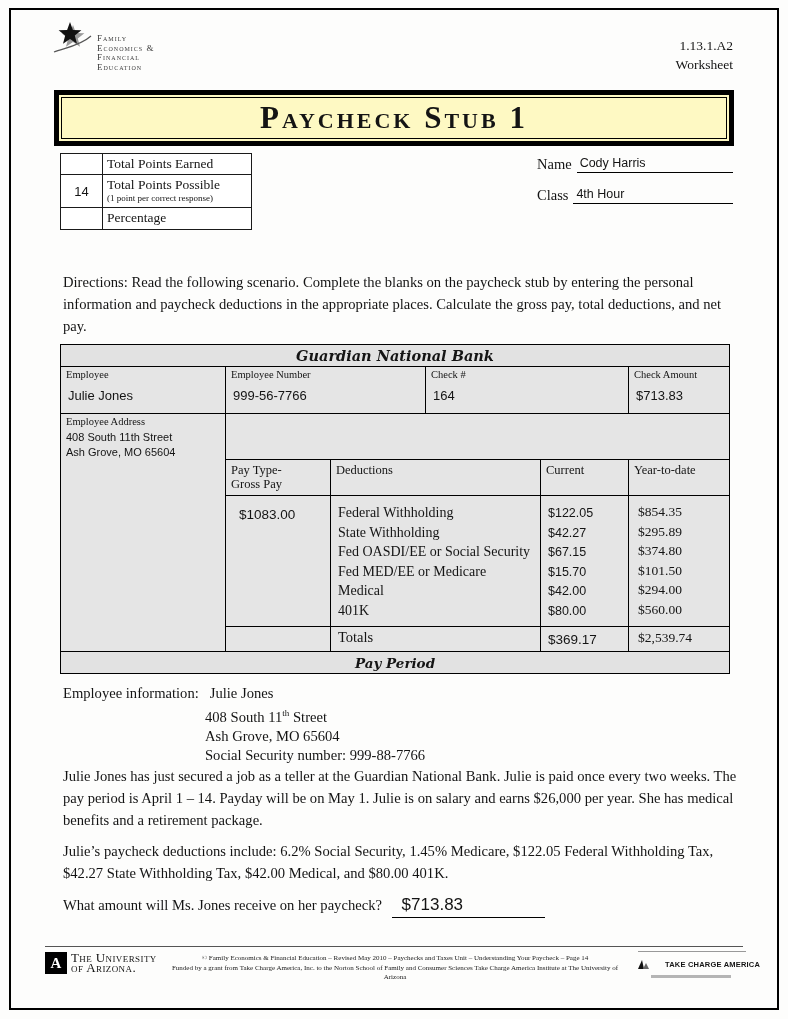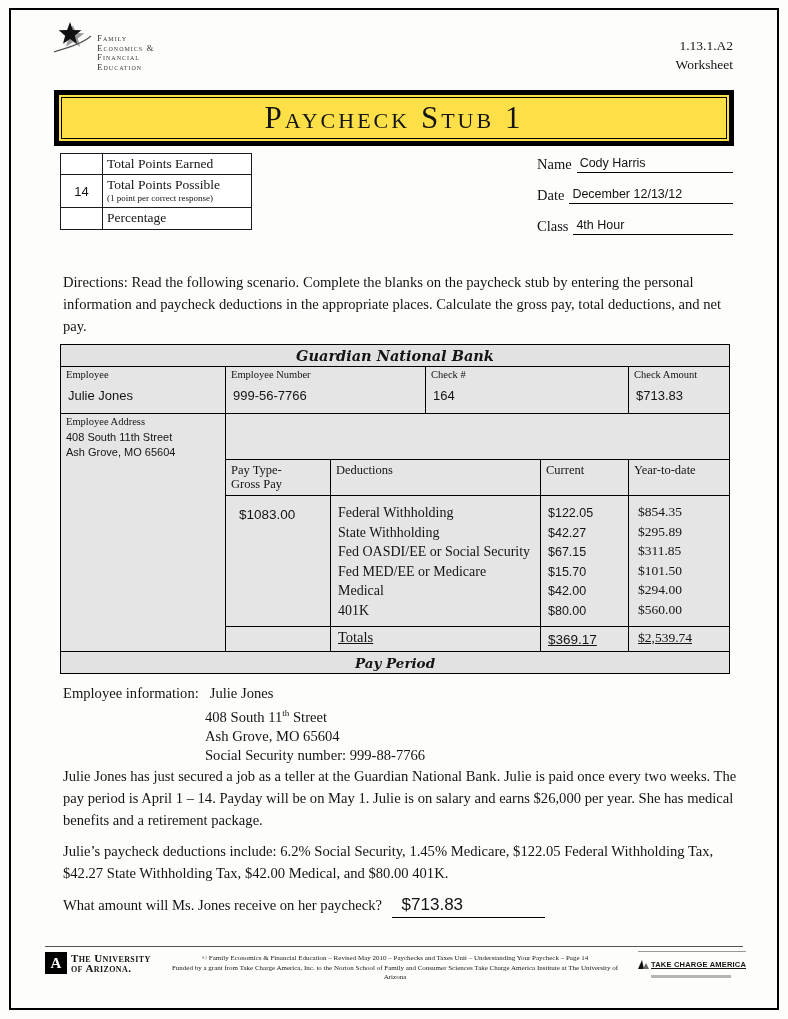--- a/index.html
+++ b/index.html
@@ -11,21 +11,21 @@
   }
   .frame { position:absolute; left:9px; top:8px; right:9px; bottom:9px; border:2px solid #000; }
 
   
   .fefe { position:absolute; left:50px; top:18px; display:flex; gap:3px; }
   .fefe-text { margin-top:16px; font-variant:small-caps; font-size:9px; letter-spacing:1px; line-height:9.5px; color:#3c3c3c; }
   .doc-id { position:absolute; right:55px; top:36px; text-align:right; font-size:13.5px; line-height:19px; }
 
   
   .title-box { position:absolute; left:54px; top:90px; width:680px; background:#000; padding:5px; }
-  .title-gap { background:#fde047; padding:2px; }
+  .title-gap { background:#fef9c3; padding:2px;font-weight:bold; }
   .title-inner { border:1px solid #000; text-align:center; }
   .title-text { font-variant:small-caps; font-size:31px; letter-spacing:3px; line-height:40px; }
 
   
   .points { position:absolute; left:60px; top:153px; width:192px; border:1px solid #1a1a1a; background:#fff; }
   .p-row { display:flex; border-bottom:1px solid #1a1a1a; }
   .p-row:last-child { border-bottom:none; }
   .p-num { width:42px; border-right:1px solid #1a1a1a; display:flex; align-items:center; justify-content:center;
            font-family:"Liberation Sans", sans-serif; font-size:13px; }
   .p-label { flex:1; padding:2px 4px 1px; font-size:13.5px; line-height:16px; }
@@ -65,21 +65,21 @@
   .ph { border-right:1px solid #000; font-size:12.5px; line-height:14px; padding:3px 5px; }
   .ph.last { border-right:none; }
   .w1 { width:105px; } .w2 { width:210px; } .w3 { width:88px; } .w4 { flex:1; }
   .pay-body { display:flex; height:130px; }
   .pb { border-right:1px solid #000; }
   .pb.last { border-right:none; }
   .gross-cell { padding:11px 0 0 13px; font-family:"Liberation Sans", sans-serif; font-size:13.5px; }
   .ded-names { padding:7px 0 0 7px; font-size:14px; line-height:19.6px; }
   .ded-cur { padding:8px 0 0 7px; font-family:"Liberation Sans", sans-serif; font-size:12.5px; line-height:19.6px; }
   .ded-ytd { padding:6px 0 0 9px; font-size:13.5px; line-height:19.6px; }
-  .totals-row { display:flex; height:25px; border-top:1px solid #000;text-decoration:underline; }
+  .totals-row { display:flex; height:25px; border-top:1px solid #000; }
   .tt { border-right:1px solid #000; }
   .tt.last { border-right:none; }
   .totals-label { font-size:14.5px; padding:2px 0 0 7px; }
   .totals-cur { font-family:"Liberation Sans", sans-serif; font-size:13.5px; padding:5px 0 0 7px; }
   .totals-ytd { font-size:13.5px; padding:3px 0 0 9px; }
   .period { height:22px; border-top:1px solid #000; background:#e2e2e2; text-align:center;
             font-family:"DejaVu Serif", serif; font-style:italic; font-weight:bold; font-size:13.5px; line-height:22px; }
 
   
   .emp-info { position:absolute; left:63px; top:684px; font-size:14.6px; line-height:19.5px; }
@@ -89,25 +89,25 @@
   
   .question { position:absolute; left:63px; top:895px; font-size:14.6px; }
   .answer { display:inline-block; font-family:"Liberation Sans", sans-serif; font-size:17px;
             border-bottom:1px solid #000; width:153px; padding:0 0 2px 10px; margin-left:6px; }
 
   
   .footer-rule { position:absolute; left:45px; right:45px; top:946px; border-top:1px solid #555; }
   .ua { position:absolute; left:45px; top:952px; display:flex; align-items:center; gap:4px; }
   .ua-box { width:22px; height:22px; background:#000; color:#fff; display:flex; align-items:center; justify-content:center;
             font-weight:bold; font-size:15px; }
-  .ua-text { font-variant:small-caps; font-weight:bold; font-size:11px; letter-spacing:0.4px; line-height:10px; }
+  .ua-text { font-variant:small-caps; font-weight:normal; font-size:13px; letter-spacing:0.4px; line-height:10px; }
   .footer-center { position:absolute; left:164px; width:462px; top:954px; text-align:center;
                    font-size:7px; line-height:9.5px; color:#1a1a1a; }
   .tca { position:absolute; right:42px; top:951px; width:108px; border-top:1px solid #999; padding-top:3px; }
-  .tca-row { display:flex; align-items:center; gap:2px;text-decoration:underline; }
+  .tca-row { display:flex; align-items:center; gap:16px; }
   .tca-name { font-family:"Liberation Sans", sans-serif; font-weight:bold; font-size:7.5px;
               letter-spacing:0.2px; text-transform:uppercase; white-space:nowrap; }
   .tca-tag { height:3px; background:#b5b5b5; margin:2px 0 0 13px; width:80px; }
 </style>
 </head>
 <body>
 
 <div class="page">
   <div class="frame"></div>
 
@@ -155,24 +155,20 @@
     <div class="p-row r3">
       <div class="p-num"></div>
       <div class="p-label">Percentage</div>
     </div>
   </div>
 
   <div class="student">
     <div class="s-row">
       <span class="s-label">Name</span>
       <span class="s-value">Cody Harris</span>
-    </div>
-    <div class="s-row">
-      <span class="s-label">Date</span>
-      <span class="s-value">December 12/13/12</span>
     </div>
     <div class="s-row">
       <span class="s-label">Class</span>
       <span class="s-value">4th Hour</span>
     </div>
   </div>
 
   <div class="para directions">Directions:  Read the following scenario. Complete the blanks on the paycheck stub by entering the personal information and paycheck deductions in the appropriate places. Calculate the gross pay, total deductions, and net pay.</div>
 
   <div class="stub">
@@ -228,21 +224,21 @@
             <div>$122.05</div>
             <div>$42.27</div>
             <div>$67.15</div>
             <div>$15.70</div>
             <div>$42.00</div>
             <div>$80.00</div>
           </div>
           <div class="pb w4 last ded-ytd">
             <div>$854.35</div>
             <div>$295.89</div>
-            <div>$311.85</div>
+            <div>$374.80</div>
             <div>$101.50</div>
             <div>$294.00</div>
             <div>$560.00</div>
           </div>
         </div>
         <div class="totals-row">
           <div class="tt w1"></div>
           <div class="tt w2 totals-label">Totals</div>
           <div class="tt w3 totals-cur">$369.17</div>
           <div class="tt w4 last totals-ytd">$2,539.74</div>

